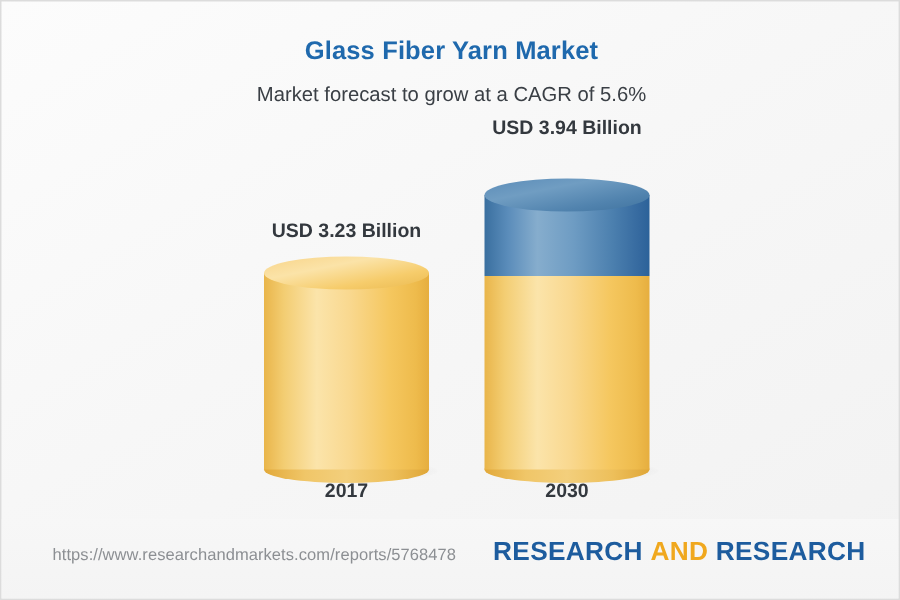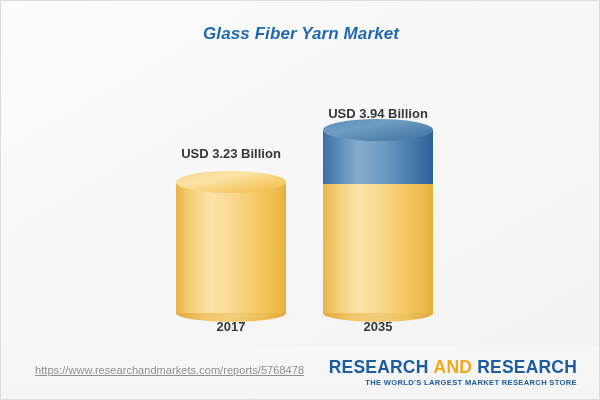--- a/index.html
+++ b/index.html
@@ -23,21 +23,20 @@
     overflow: hidden;
   }
 
   
   .header {
     position: absolute;
     top: 22px;
     left: 0;
     width: 600px;
     text-align: center;
-    font-style: italic;
   }
   .chart-title {
     font-size: 17px;
     font-weight: bold;
     color: #1f69ad;
     letter-spacing: 0.1px;
     line-height: 22px;
   }
   .chart-subtitle {
     margin-top: 9px;
@@ -66,21 +65,21 @@
     position: absolute;
     left: 0;
     width: 140px;
     text-align: center;
     font-size: 13px;
     font-weight: bold;
     color: #33383e;
     white-space: nowrap;
   }
   .bar-group.g0 .value-label { top: 145px; }
-  .bar-group.g1 .value-label { top: 105px; text-align: center; }
+  .bar-group.g1 .value-label { top: 76px; text-align: center; }
 
   .cat-label {
     position: absolute;
     left: 0;
     top: 318px;
     width: 140px;
     text-align: center;
     font-size: 13px;
     font-weight: bold;
     color: #33383e;
@@ -176,21 +175,20 @@
     background: linear-gradient(to bottom, #f7f7f7 0%, #f4f4f4 100%);
   }
   .footer-url {
     position: absolute;
     left: 34px;
     top: 18px;
     font-size: 11px;
     color: #8c8f93;
     letter-spacing: 0.05px;
     white-space: nowrap;
-    text-decoration: underline;
   }
   .logo {
     position: absolute;
     right: 22px;
     top: 11px;
     text-align: right;
   }
   .logo-wordmark {
     font-size: 17.5px;
     font-weight: bold;
@@ -209,20 +207,21 @@
     white-space: nowrap;
   }
 </style>
 </head>
 <body>
 
 <div class="infographic">
 
   <div class="header">
     <div class="chart-title">Glass Fiber Yarn Market</div>
+    <div class="chart-subtitle">Market forecast to grow at a CAGR of 5.6%</div>
   </div>
 
   <div class="plot">
 
     <div class="bar-group g0">
       <div class="value-label">USD 3.23 Billion</div>
       <div class="cylinder cyl-2024">
         <div class="shadow"></div>
         <div class="foot"></div>
         <div class="seg seg-yellow"></div>
@@ -233,28 +232,27 @@
 
     <div class="bar-group g1">
       <div class="value-label">USD 3.94 Billion</div>
       <div class="cylinder cyl-2030">
         <div class="shadow"></div>
         <div class="foot"></div>
         <div class="seg seg-yellow"></div>
         <div class="seg seg-blue"></div>
         <div class="cap cap-blue"></div>
       </div>
-      <div class="cat-label">2035</div>
+      <div class="cat-label">2030</div>
     </div>
 
   </div>
 
   <div class="footer">
     <div class="footer-url">https://www.researchandmarkets.com/reports/5768478</div>
     <div class="logo">
       <div class="logo-wordmark">
         <span class="logo-research">RESEARCH</span><span>&nbsp;</span><span class="logo-and">AND</span><span>&nbsp;</span><span class="logo-markets">RESEARCH</span>
       </div>
-      <div class="logo-tagline">THE WORLD'S LARGEST MARKET RESEARCH STORE</div>
     </div>
   </div>
 
 </div>
 
 </body></html>

